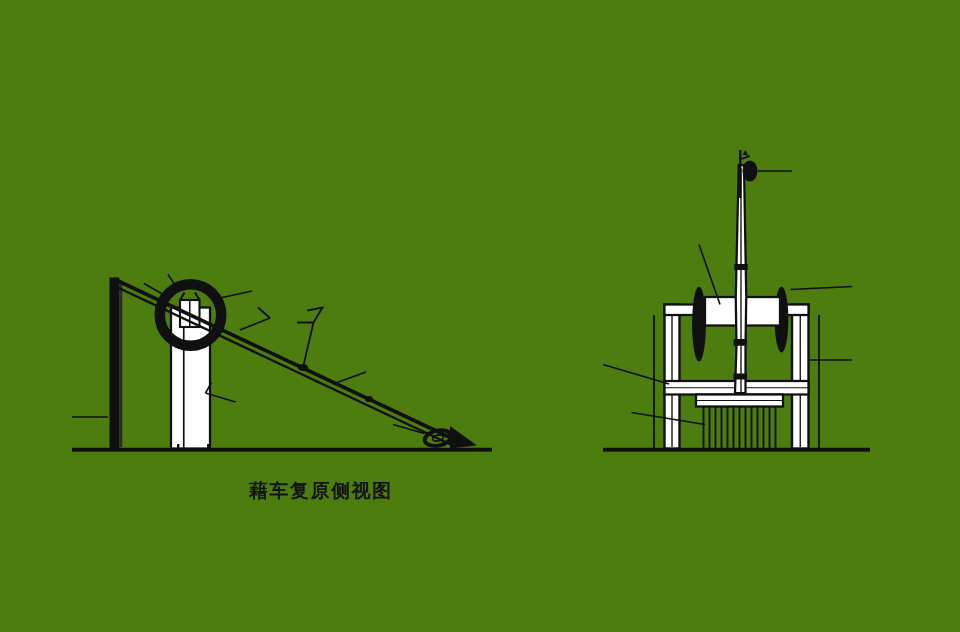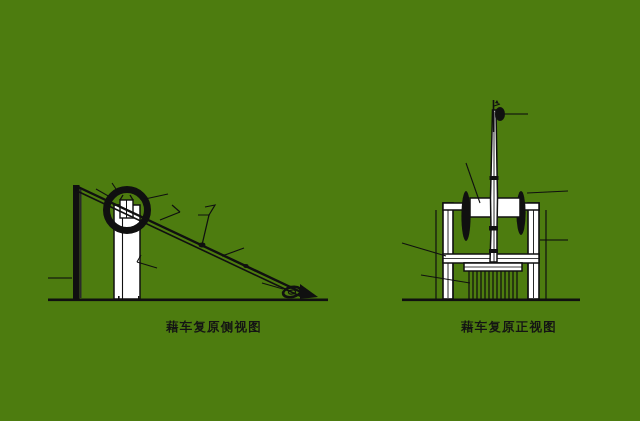--- a/index.html
+++ b/index.html
@@ -239,15 +239,14 @@
       <g stroke="#101010" stroke-width="0.8" fill="none" opacity="0.75">
         <line x1="453" y1="263" x2="453" y2="299"></line>
         <line x1="528" y1="263" x2="528" y2="299"></line>
       </g>
     </g>
 
   </svg>
 
   <div class="caption caption-left">藉车复原侧视图</div>
 
-  <div class="caption caption-right">藉车复原正视图</div>
 
 </div>
 
 </body></html>

